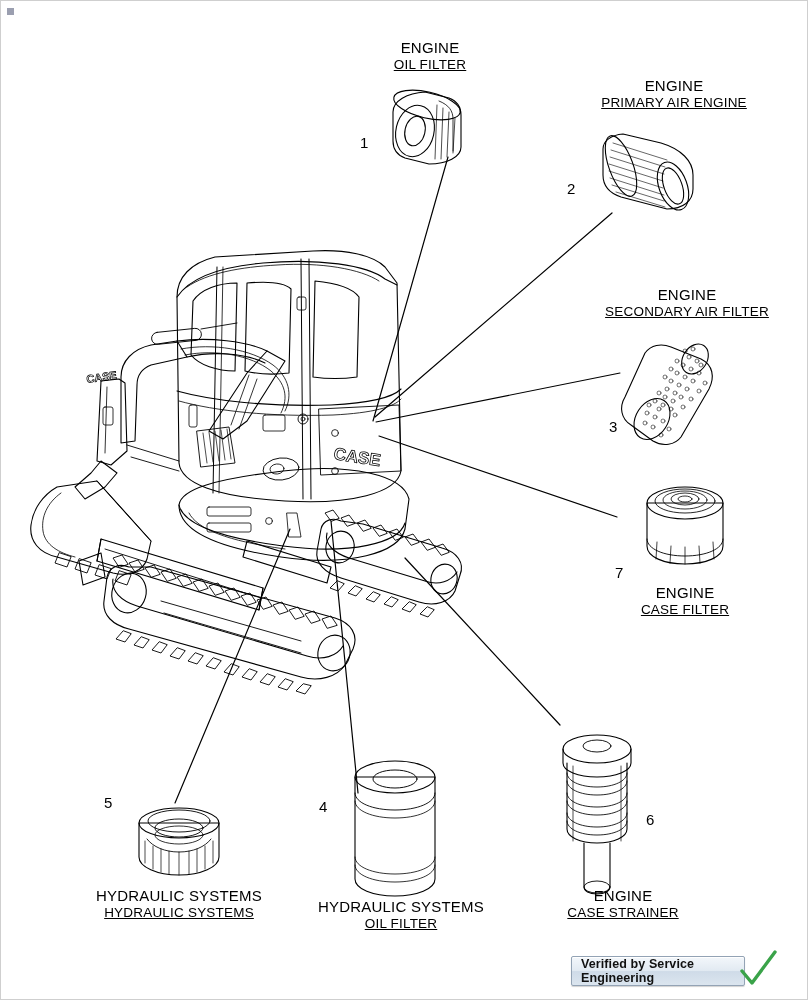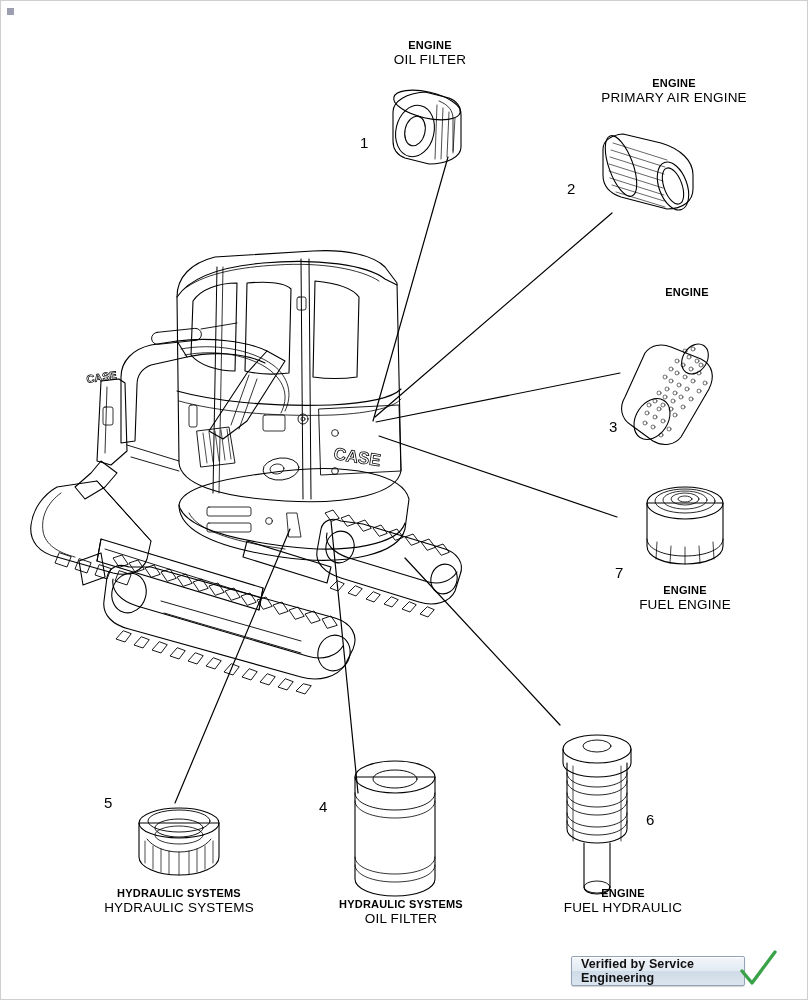--- a/index.html
+++ b/index.html
@@ -14,22 +14,22 @@
   }
   #corner-mark{
     position:absolute;left:6px;top:7px;width:7px;height:7px;
     background:#7a7f96;opacity:.75;
   }
   svg#art{position:absolute;left:0;top:0;width:808px;height:1000px;}
   .cap{
     position:absolute;text-align:center;line-height:1.22;
     white-space:nowrap;
   }
-  .cap .t1{font-weight:bold;font-size:11px;letter-spacing:.2px;display:block;}
-  .cap .t2{font-weight:normal;font-size:13.5px;letter-spacing:.2px;display:block;}
+  .cap .t1{font-weight:normal;font-size:15px;letter-spacing:.2px;display:block;}
+  .cap .t2{font-weight:normal;font-size:13.5px;letter-spacing:.2px;display:block;text-decoration:underline;}
   .num{
     position:absolute;font-size:15px;line-height:1;
   }
   #badge{
     position:absolute;left:570px;top:955px;width:174px;height:30px;
     box-sizing:border-box;
     border:1px solid #93a3b5;border-radius:2px;
     background:linear-gradient(180deg,#f3f7fb 0%,#e2eaf2 48%,#cfdbe8 52%,#dbe5ef 100%);
     box-shadow:0 1px 1px rgba(0,0,0,.18), inset 0 1px 0 #ffffff;
     display:flex;align-items:flex-end;padding-left:9px;
@@ -395,40 +395,41 @@
     <span class="t2">OIL FILTER</span>
   </div>
 
   <div class="cap" style="left:539px;top:76px;width:268px;">
     <span class="t1">ENGINE</span>
     <span class="t2">PRIMARY AIR ENGINE</span>
   </div>
 
   <div class="cap" style="left:564px;top:285px;width:244px;">
     <span class="t1">ENGINE</span>
+    <span class="t2">SECONDARY AIR FILTER</span>
   </div>
 
   <div class="cap" style="left:584px;top:583px;width:200px;">
     <span class="t1">ENGINE</span>
-    <span class="t2">FUEL ENGINE</span>
+    <span class="t2">CASE FILTER</span>
   </div>
 
   <div class="cap" style="left:62px;top:886px;width:232px;">
     <span class="t1">HYDRAULIC SYSTEMS</span>
     <span class="t2">HYDRAULIC SYSTEMS</span>
   </div>
 
   <div class="cap" style="left:302px;top:897px;width:196px;">
     <span class="t1">HYDRAULIC SYSTEMS</span>
     <span class="t2">OIL FILTER</span>
   </div>
 
   <div class="cap" style="left:522px;top:886px;width:200px;">
     <span class="t1">ENGINE</span>
-    <span class="t2">FUEL HYDRAULIC</span>
+    <span class="t2">CASE STRAINER</span>
   </div>
 
   <div class="num" style="left:359px;top:134px;">1</div>
   <div class="num" style="left:566px;top:180px;">2</div>
   <div class="num" style="left:608px;top:418px;">3</div>
   <div class="num" style="left:614px;top:564px;">7</div>
   <div class="num" style="left:103px;top:794px;">5</div>
   <div class="num" style="left:318px;top:798px;">4</div>
   <div class="num" style="left:645px;top:811px;">6</div>
 

